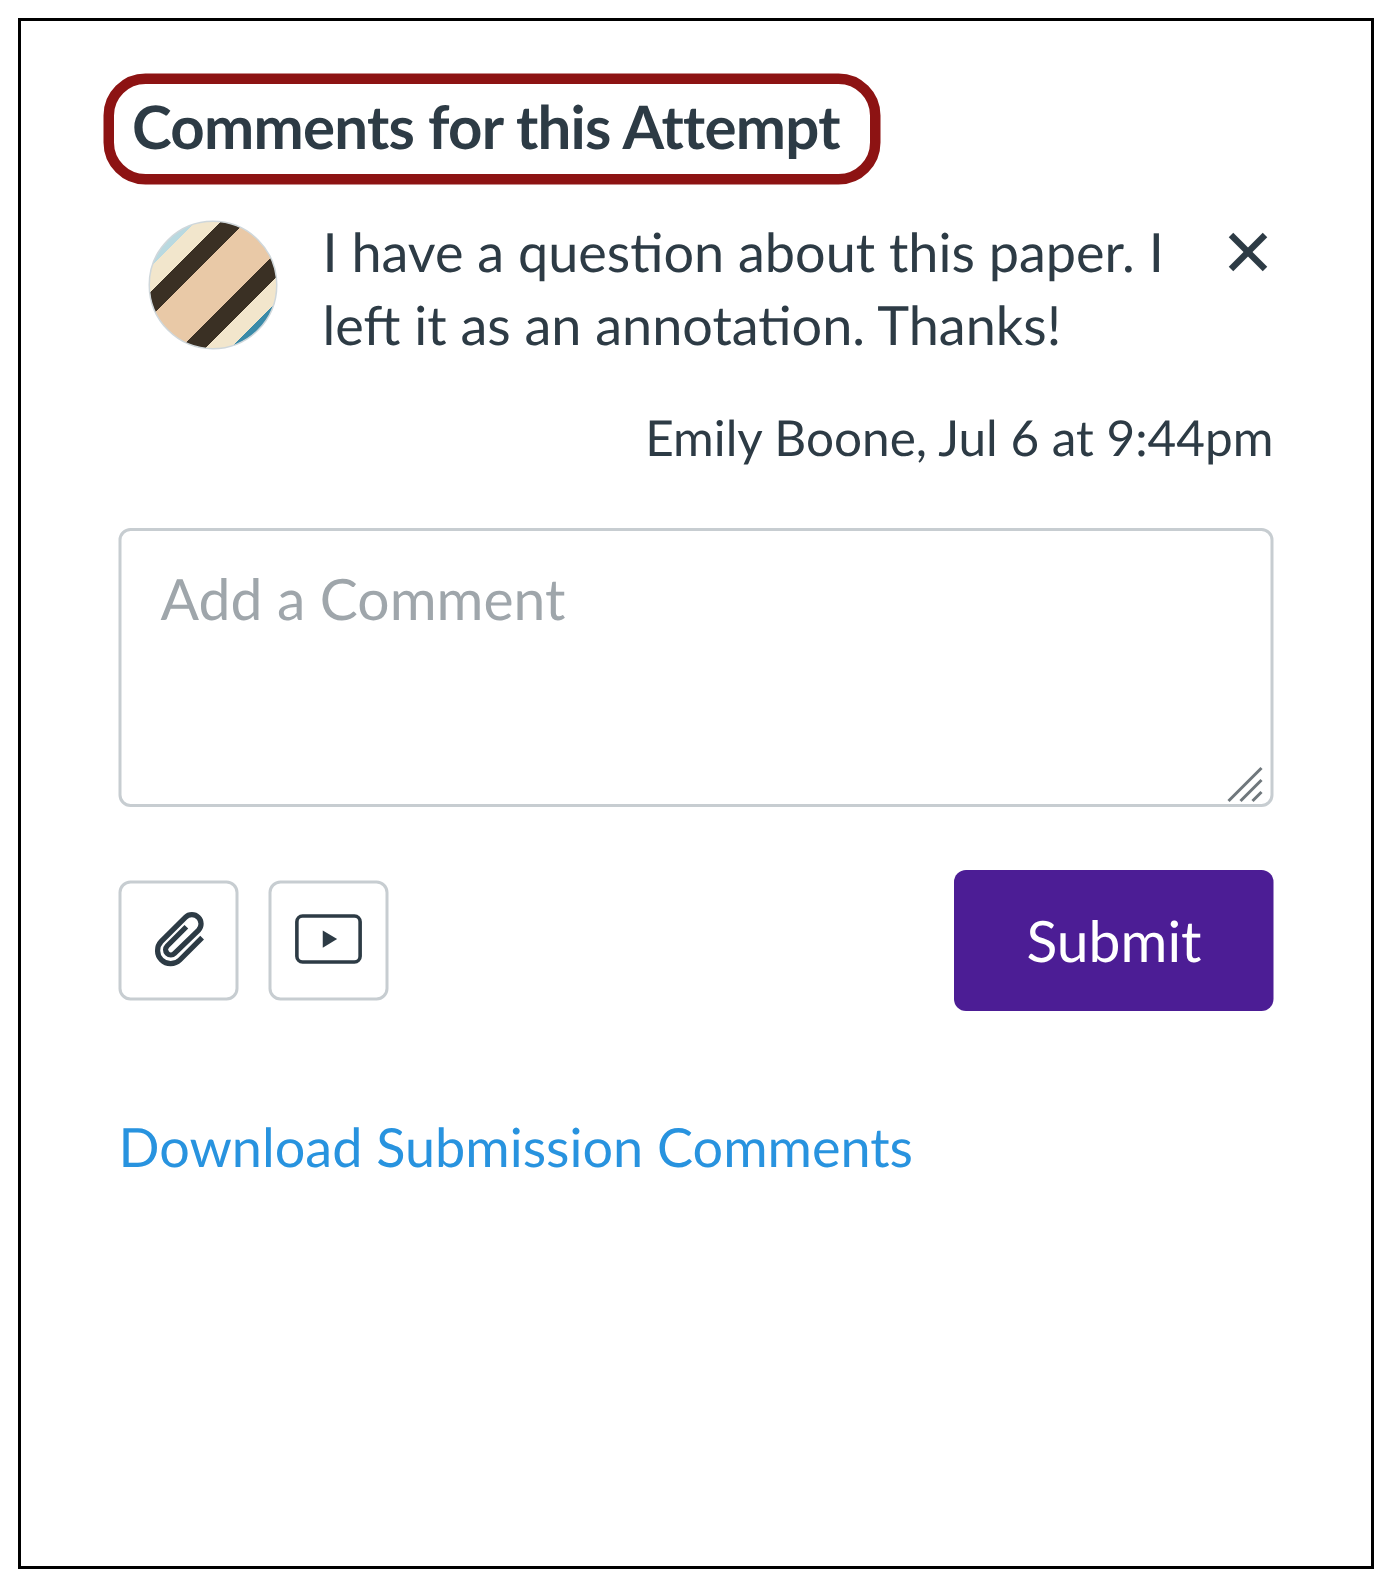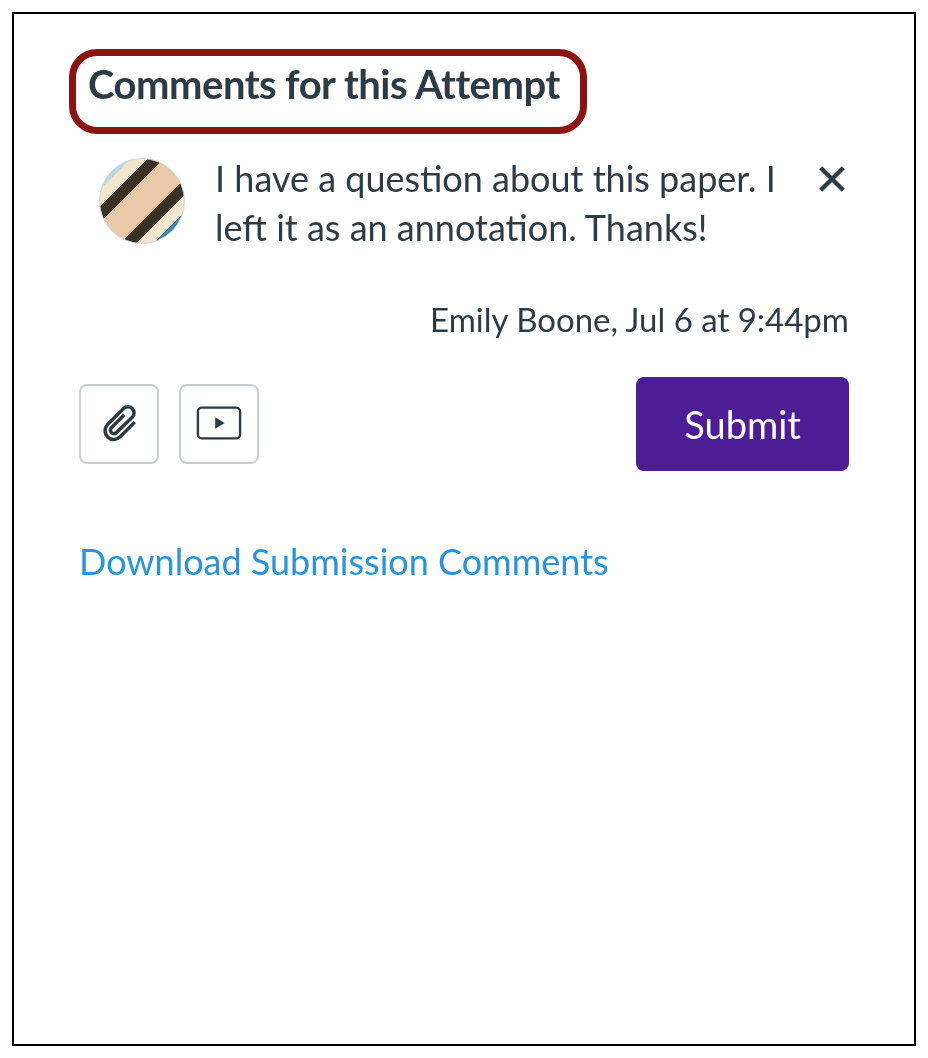--- a/index.html
+++ b/index.html
@@ -18,21 +18,21 @@
       border: 2px solid #000;
       width: 100%;
       height: 100%;
       padding: 35px 65px 40px 65px;
       position: relative;
     }
     .heading-wrap {
       display: inline-block;
       border: 7px solid #8d1313;
       border-radius: 28px;
-      padding: 4px 20px 19px 12px;
+      padding: 4px 20px 8px 12px;
       margin-left: -10px;
       margin-top: 0px;
     }
     .heading {
       font-size: 40px;
       font-weight: 700;
       color: #2d3b45;
       letter-spacing: -0.5px;
     }
     .comment-row {
@@ -70,21 +70,21 @@
     .close-x svg {
       width: 34px;
       height: 34px;
       stroke: #2d3b45;
       stroke-width: 3;
     }
     .comment-meta {
       font-size: 33px;
       color: #2d3b45;
       text-align: right;
-      margin-top: 48px;
+      margin-top: 32px;
       padding-right: 0px;
     }
     .textarea-wrap {
       margin-top: 40px;
       position: relative;
     }
     .comment-input {
       width: 100%;
       height: 186px;
       border: 2px solid #c7cdd1;
@@ -170,20 +170,30 @@
     <div class="close-x">
       <svg viewBox="0 0 24 24" fill="none">
         <line x1="4" y1="4" x2="20" y2="20"></line>
         <line x1="20" y1="4" x2="4" y2="20"></line>
       </svg>
     </div>
   </div>
 
   <div class="comment-meta">Emily Boone, Jul 6 at 9:44pm</div>
 
+  <div class="textarea-wrap">
+    <textarea class="comment-input" placeholder="Add a Comment" style=""></textarea>
+    <div class="resize-grip">
+      <svg viewBox="0 0 30 30">
+        <line x1="6" y1="28" x2="28" y2="6"></line>
+        <line x1="14" y1="28" x2="28" y2="14"></line>
+        <line x1="22" y1="28" x2="28" y2="22"></line>
+      </svg>
+    </div>
+  </div>
 
   <div class="actions-row">
     <button class="icon-btn">
       <span>
         <svg width="42" height="42" viewBox="0 0 24 24" stroke-width="2">
           <path d="M21 11.5l-8.5 8.5a5 5 0 0 1-7.07-7.07l9.19-9.19a3.5 3.5 0 0 1 4.95 4.95L10.5 17.5a2 2 0 0 1-2.83-2.83L15 7.34"></path>
         </svg>
       </span>
     </button>
     <button class="icon-btn">

